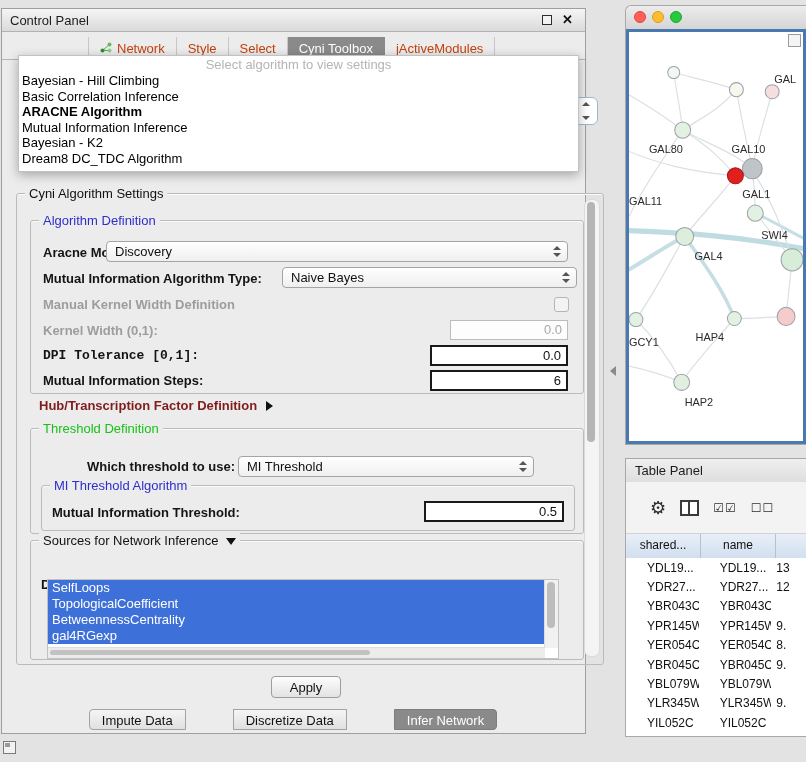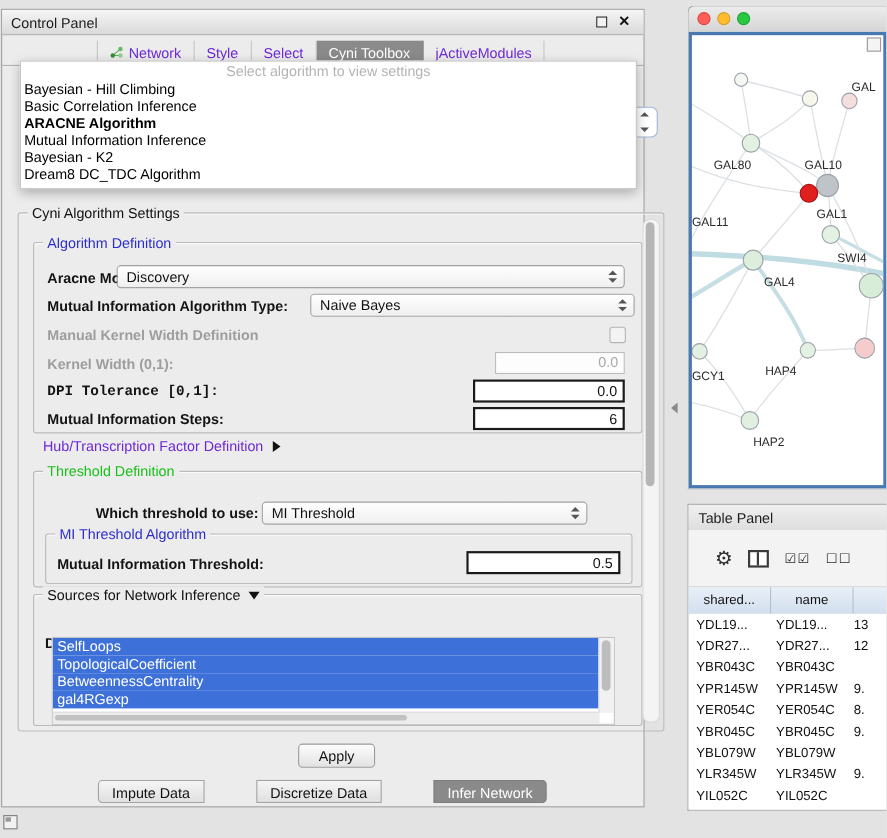--- a/index.html
+++ b/index.html
@@ -10,21 +10,21 @@
   #control-panel{position:absolute;left:1px;top:8px;width:585px;height:726px;background:#ececec;
                  border:1px solid #9f9f9f;box-sizing:border-box;z-index:1;}
   .cp-titlebar{position:absolute;left:0;top:0;right:0;height:22px;background:linear-gradient(#f5f5f5,#dadada);
                border-bottom:1px solid #b2b2b2;}
   .cp-title{position:absolute;left:8px;top:4px;font-size:13px;color:#1c1c1c;}
   .cp-float{position:absolute;right:33px;top:6px;width:8px;height:8px;border:1.5px solid #2d2d2d;background:#f2f2f2;}
   .cp-close{position:absolute;right:12px;top:3px;font-size:13px;font-weight:bold;color:#111;}
 
   #cp-tabrow{position:absolute;left:0;top:28px;right:0;height:23px;border-bottom:1px solid #b4b4b4;
              padding-left:86px;box-sizing:border-box;display:flex;}
-  .cp-tab{display:flex;align-items:center;gap:5px;padding:0 11px;font-size:13px;color:#6d28d9;
+  .cp-tab{display:flex;align-items:center;gap:5px;padding:0 11px;font-size:13px;color:#c2410c;
           border-right:1px solid #c6c6c6;white-space:nowrap;}
   .cp-tab:first-child{border-left:1px solid #c6c6c6;}
   .cp-tab.sel{background:#8a8a8a;color:#fff;border-right-color:#8a8a8a;}
 
   
   .groupbox{position:absolute;border:1px solid #bbb;border-radius:3px;box-shadow:0 1px 0 #fafafa inset;}
   .gb-label{position:absolute;top:-8px;left:8px;background:#ececec;padding:0 4px;font-size:13px;
             color:#111;white-space:nowrap;}
   .gb-label.blue{color:#2e2ecc;}
   .gb-label.green{color:#18c018;}
@@ -46,21 +46,21 @@
   .tfield.dis{border:1px solid #bcbcbc;color:#a8a8a8;background:#fdfdfd;}
 
   .checkbox{position:absolute;width:13px;height:13px;border:1px solid #b5b5b5;border-radius:3px;background:#f3f3f3;}
 
   .tri-right{display:inline-block;width:0;height:0;border-top:5px solid transparent;
              border-bottom:5px solid transparent;border-left:7px solid #111;margin-left:9px;}
   .tri-down{display:inline-block;width:0;height:0;border-left:5px solid transparent;
             border-right:5px solid transparent;border-top:7px solid #111;margin-left:7px;}
 
   .hub-row{position:absolute;left:22px;top:204px;display:flex;align-items:center;}
-  .flabel-inline{font-size:13px;font-weight:normal;color:#6d28d9;}
+  .flabel-inline{font-size:13px;font-weight:bold;color:#7f1d1d;}
 
   .attr-list{position:absolute;background:#fff;border:1px solid #c2c2c2;overflow:hidden;box-sizing:border-box;}
   .attr-item{height:16px;line-height:16px;font-size:13px;padding-left:4px;width:calc(100% - 13px);
              box-sizing:border-box;color:#111;white-space:nowrap;}
   .attr-item.sel{background:#3e70d9;color:#fff;}
   .attr-vscroll{position:absolute;right:0;top:0;bottom:10px;width:13px;background:#f1f1f1;border-left:1px solid #ddd;}
   .attr-vscroll .thumb{position:absolute;left:2px;top:2px;width:8px;height:46px;background:#bdbdbd;border-radius:4px;}
   .attr-hscroll{position:absolute;left:0;right:13px;bottom:0;height:10px;background:#ececec;border-top:1px solid #ddd;}
   .attr-hscroll .thumb{position:absolute;left:2px;top:2px;height:5px;width:320px;background:#c2c2c2;border-radius:3px;}
 
@@ -117,21 +117,21 @@
   .col-icon{width:15px;height:12px;border:2px solid #3a3a3a;position:relative;background:#fff;}
   .col-icon:after{content:"";position:absolute;left:6px;top:0;bottom:0;width:2px;background:#3a3a3a;}
   .checks{font-size:12px;color:#2e2e2e;letter-spacing:1px;line-height:1;}
   .tp-header{position:absolute;top:52px;left:0;right:0;height:24px;display:flex;
              background:linear-gradient(#e8eff8,#d2dfee);border-bottom:1px solid #aeb9c6;}
   .th{width:75px;box-sizing:border-box;border-right:1px solid #b5c1ce;font-size:12px;color:#111;
       text-align:center;line-height:23px;overflow:hidden;white-space:nowrap;}
   .th.fill{flex:1;border-right:none;text-align:left;padding-left:5px;}
   .tp-rows{position:absolute;top:76px;left:0;right:0;bottom:0;background:#fff;overflow:hidden;}
   .tr{display:flex;height:19.4px;align-items:center;}
-  .td{width:75px;box-sizing:border-box;padding-left:7px;font-size:12px;color:#111;
+  .td{width:75px;box-sizing:border-box;padding-left:21px;font-size:12px;color:#111;
       overflow:hidden;white-space:nowrap;}
   .td:nth-child(3){width:36px;padding-left:5px;}
 
   
   #mini-window-icon{position:absolute;left:3px;top:741px;width:13px;height:13px;border:1px solid #7a7a7a;
                     background:#f2f2f2;box-sizing:border-box;}
   #mini-window-icon:after{content:"";position:absolute;left:1px;top:1px;width:5px;height:4px;background:#9a9a9a;}
   #splitter-arrow{position:absolute;left:610px;top:366px;width:0;height:0;border-top:5px solid transparent;
                   border-bottom:5px solid transparent;border-right:6px solid #8a8a8a;z-index:3;}
 </style>

